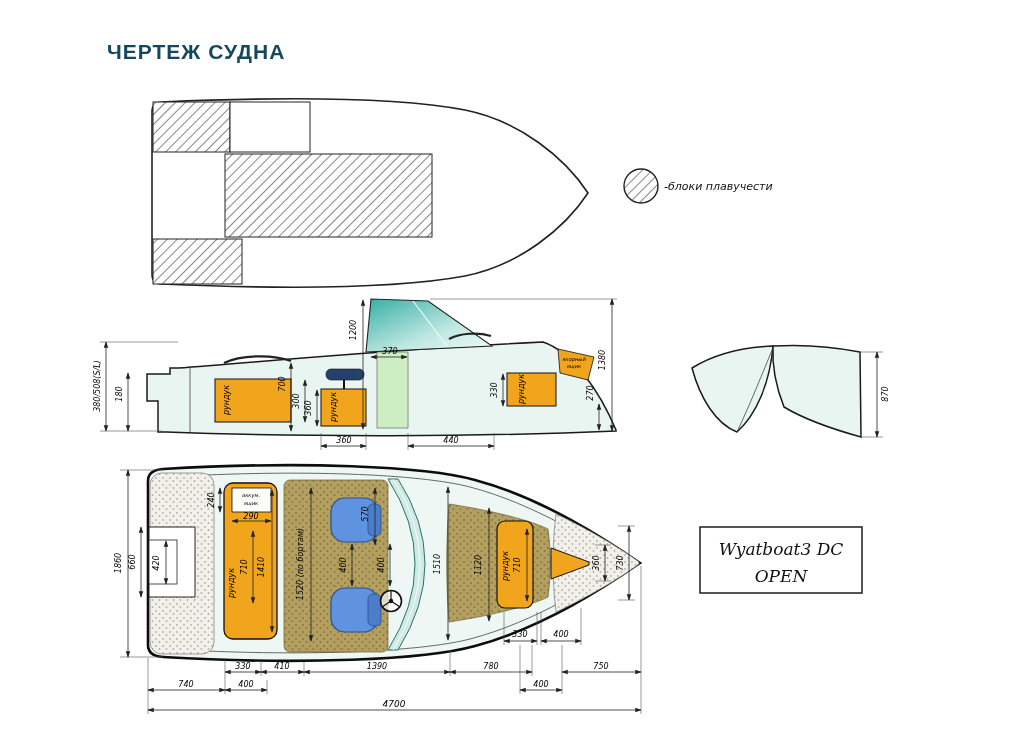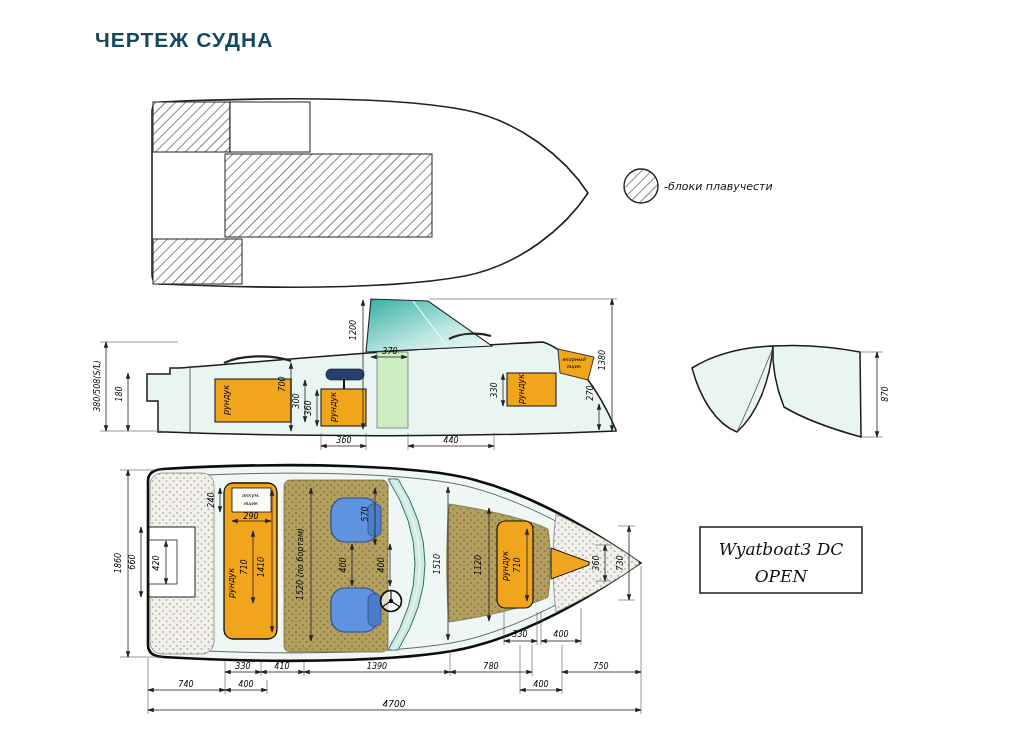--- a/index.html
+++ b/index.html
@@ -1,18 +1,18 @@
 <!DOCTYPE html>
 <html><head>
 <meta charset="utf-8">
 <style>
   html,body{margin:0;padding:0;background:#fff;}
   .page{position:relative;width:1018px;height:754px;background:#fff;overflow:hidden;
         font-family:"Liberation Sans",sans-serif;}
-  .title{position:absolute;left:95px;top:28px;margin:0;font-size:21px;font-weight:600;
+  .title{position:absolute;left:95px;top:28px;margin:12px;font-size:21px;font-weight:600;
          color:#15485f;letter-spacing:1px;font-family:"Liberation Sans",sans-serif;}
   svg.sheet{position:absolute;left:0;top:0;}
   .outline{fill:#e9f5f1;stroke:#1b1b1b;stroke-width:1.5;}
   .bold-outline{fill:#eef7f3;stroke:#0d0d0d;stroke-width:2.6;}
   .thin{stroke:#444;stroke-width:.8;fill:none;}
   .ext{stroke:#555;stroke-width:.6;fill:none;}
   .dim{stroke:#222;stroke-width:.8;fill:none;}
   .dimtext{font:italic 9px "DejaVu Sans",sans-serif;fill:#000;}
   .dimtext-s{font:italic 8px "DejaVu Sans",sans-serif;fill:#000;}
   .boxtext{font:italic 8px "DejaVu Sans",sans-serif;fill:#000;}

